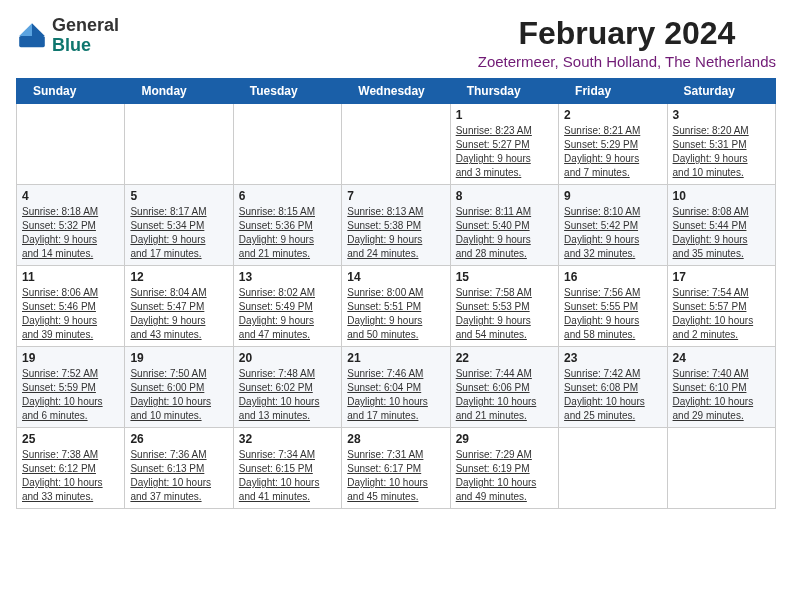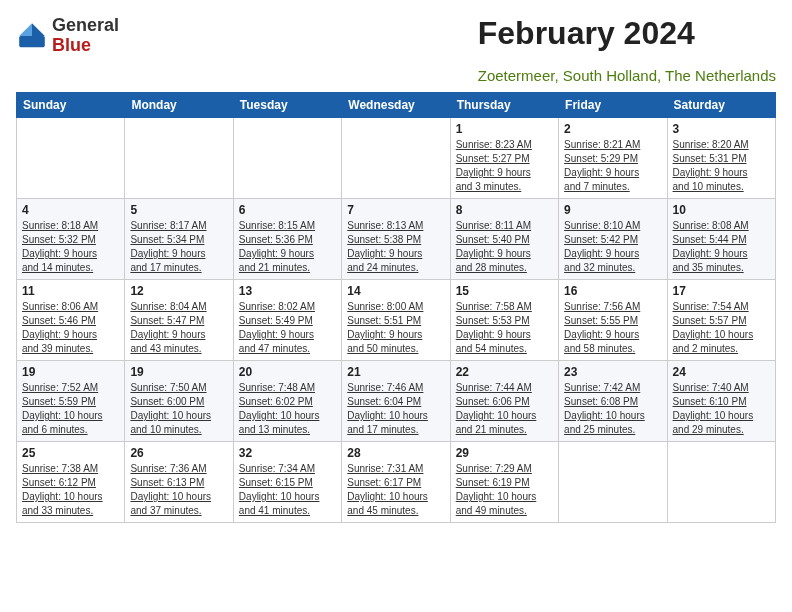--- a/index.html
+++ b/index.html
@@ -20,49 +20,49 @@
       display: flex;
       align-items: center;
       gap: 4px;
     }
     .logo-text {
       font-size: 18px;
       font-weight: bold;
       line-height: 1.1;
     }
     .logo-text .general { color: #333; }
-    .logo-text .blue { color: #b91c1c; }
+    .logo-text .blue { color: #0f766e; }
     .logo-icon {
       width: 32px;
       height: 32px;
     }
     .title-area {
-      text-align: left;
+      text-align: center;
     }
     .month-title {
       font-size: 32px;
       font-weight: bold;
       color: #222;
       line-height: 1.1;
     }
     .location-title {
       font-size: 15px;
-      color: #4d7c0f;
-      margin-top: 16px;
+      color: #701a75;
+      margin-top: 2px;
     }
     .calendar {
       width: 100%;
       border-collapse: collapse;
       font-size: 10.5px;
     }
     .calendar th {
       background: #1a5fa8;
       color: #fff;
       text-align: left;
-      padding: 5px 6px;
+      padding: 5px 16px;
       font-size: 12px;
       border: 1px solid #1a5fa8;
     }
     .calendar td {
       border: 1px solid #ccc;
       vertical-align: top;
       padding: 4px 5px;
       width: calc(100% / 7);
       min-height: 80px;
       background: #fff;

